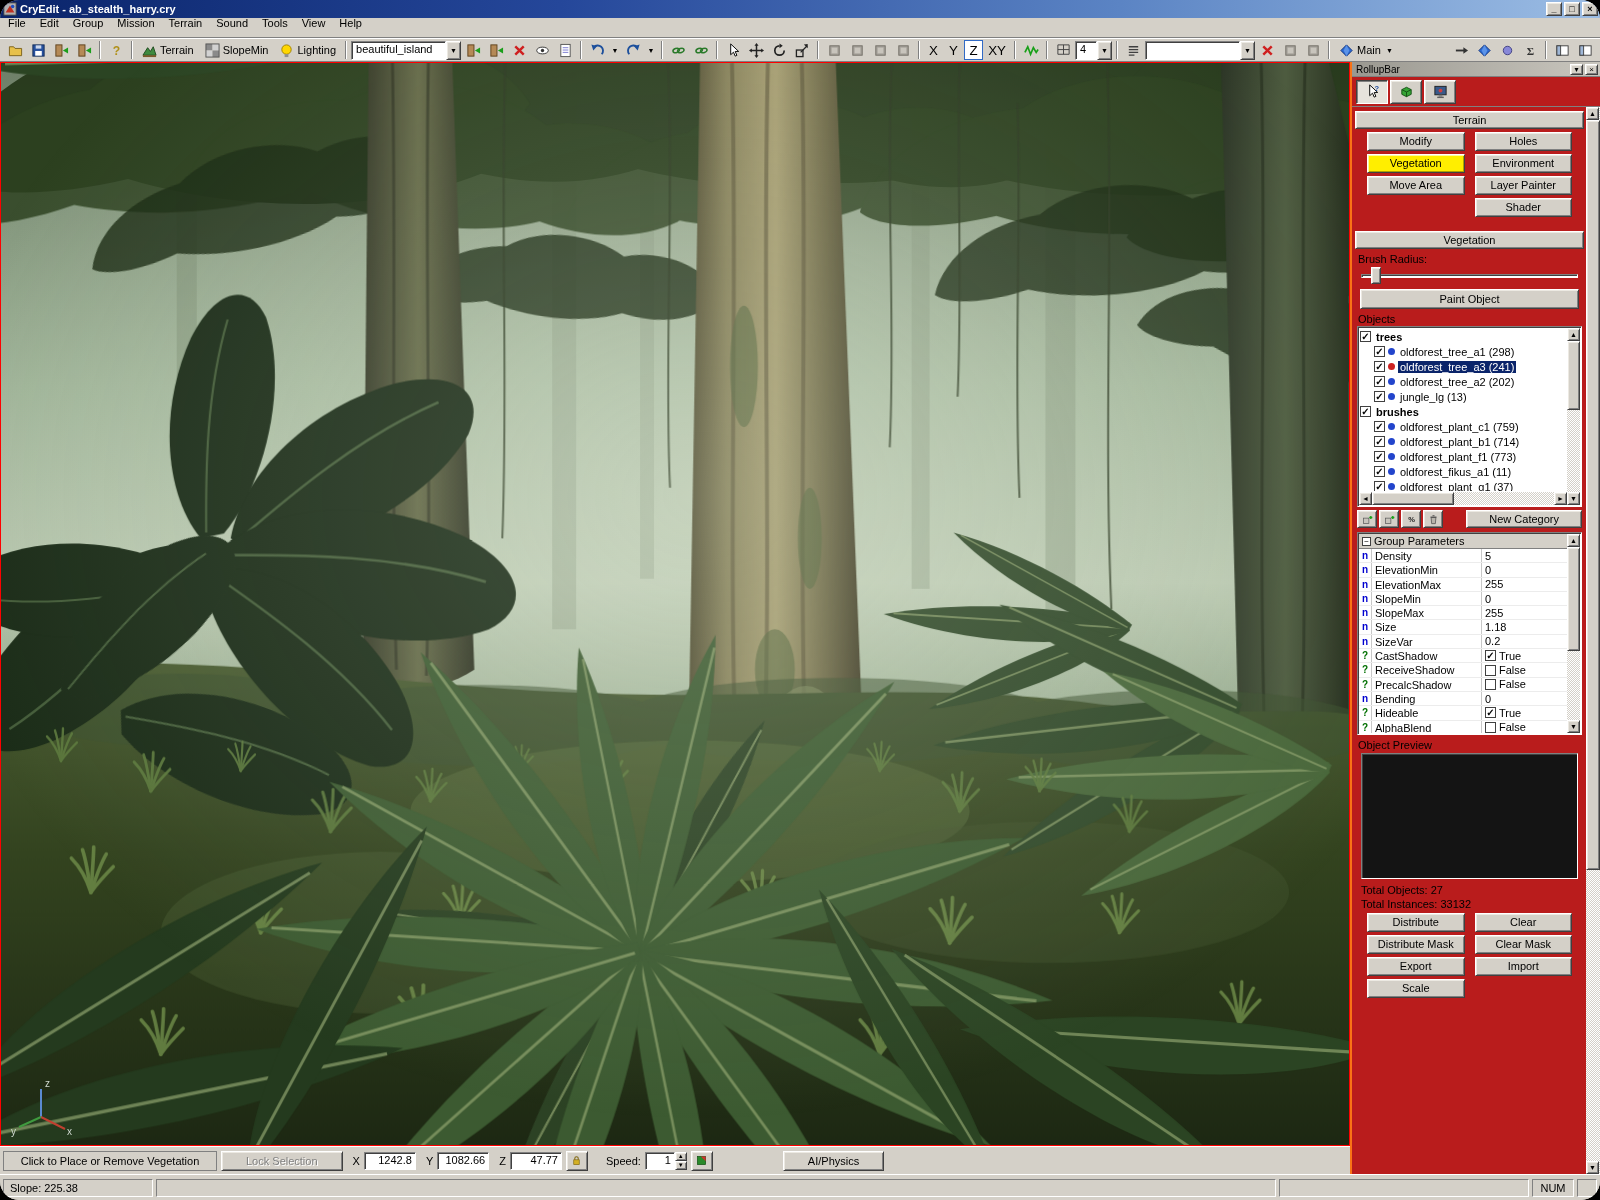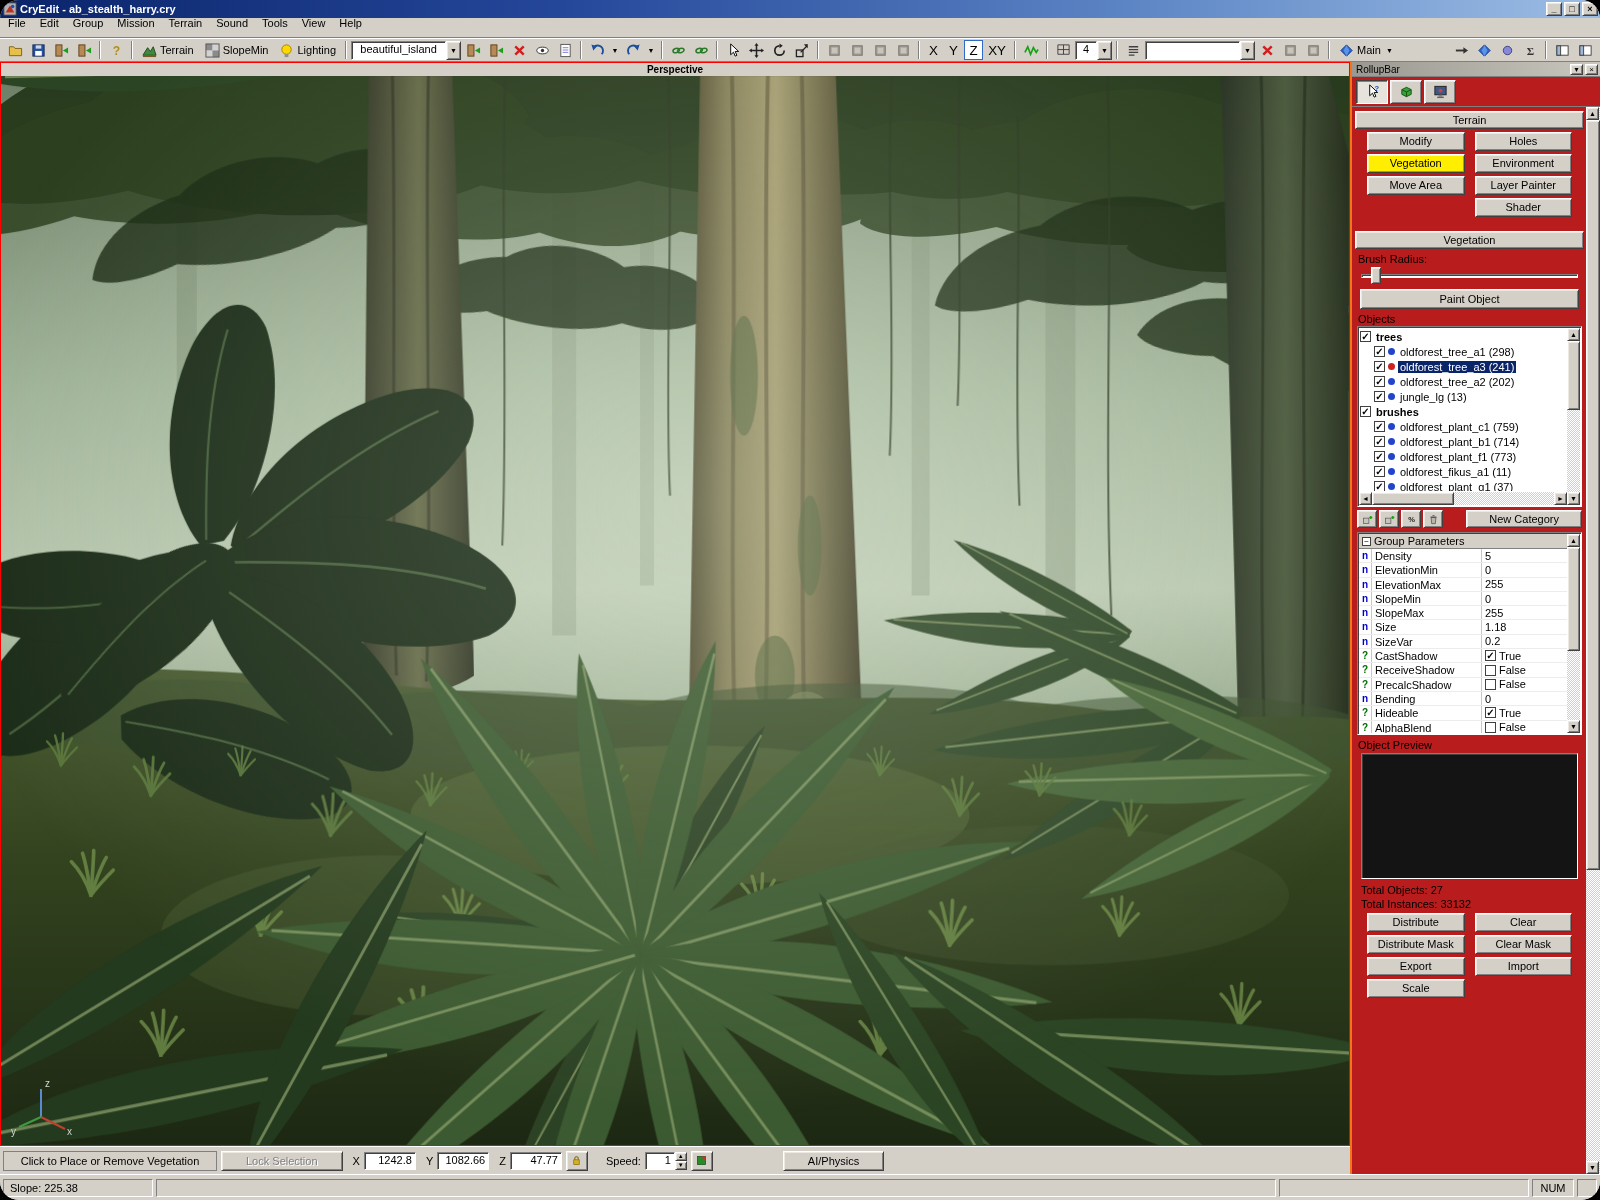--- a/index.html
+++ b/index.html
@@ -35,21 +35,21 @@
           display:flex; align-items:center; justify-content:center; flex:none; padding:0; }
   .tbtn.wide { width:auto; padding:0 4px; gap:3px; font-size:11px; }
   .tbtn.narrow { width:12px; }
   .tbtn.axis { width:19px; font-weight:normal; }
   .tbtn.active-tool { background:#fff; border:1px solid #316ac5; }
   .tsep { width:2px; height:18px; margin:0 3px; border-left:1px solid #808080; border-right:1px solid #fff; flex:none; }
   .ico { width:15px; height:15px; flex:none; }
   .ico.sm { width:11px; height:11px; }
   .combo { display:flex; align-items:stretch; height:19px; flex:none; }
   .combo-field { background:#fff; border:1px solid; border-color:#808080 #fff #fff #808080;
-                 box-shadow: inset 1px 1px 0 #404040; padding:1px 4px 0; font-size:11px; white-space:nowrap;text-align:center; }
+                 box-shadow: inset 1px 1px 0 #404040; padding:1px 4px 0; font-size:11px; white-space:nowrap; }
   .combo-btn { width:15px; display:flex; align-items:center; justify-content:center; font-size:7px; padding:0; }
   .tright { margin-left:auto; display:flex; align-items:center; gap:1px; }
   
   .viewport-frame { position:absolute; left:0; top:62px; width:1350px; height:1084px;
                     border:1px solid #ff0000; display:flex; flex-direction:column; background:#d4d0c8; }
   .viewport-caption { height:13px; background:#d4d0c8; font-size:10px; font-weight:bold;
                       text-align:center; line-height:13px; flex:none; }
   .viewport-canvas { flex:1; position:relative; overflow:hidden; background:#22301d; }
   .viewport-canvas > svg.jungle { position:absolute; inset:0; width:100%; height:100%; }
   .axis-gizmo { position:absolute; left:8px; bottom:6px; width:70px; height:66px; }
@@ -554,21 +554,20 @@
         </button>
       <button class="tbtn">
           <svg class="ico">
             <use href="#i-panel"></use>
           </svg>
         </button>
     </span>
   </div>
 
   <div class="viewport-frame">
-    <div class="viewport-caption">Perspective</div>
     <div class="viewport-canvas">
       <svg class="jungle" viewBox="0 0 1350 1070" preserveAspectRatio="none">
         <defs>
           <linearGradient id="gSky" x1="0" y1="0" x2="0" y2="1">
             <stop offset="0" stop-color="#6e7f68"></stop>
               <stop offset="0.30" stop-color="#9db296"></stop>
             <stop offset="0.48" stop-color="#b7c6ae"></stop>
               <stop offset="0.62" stop-color="#8ba183"></stop>
             <stop offset="0.80" stop-color="#475c38"></stop>
               <stop offset="1" stop-color="#27351d"></stop>

